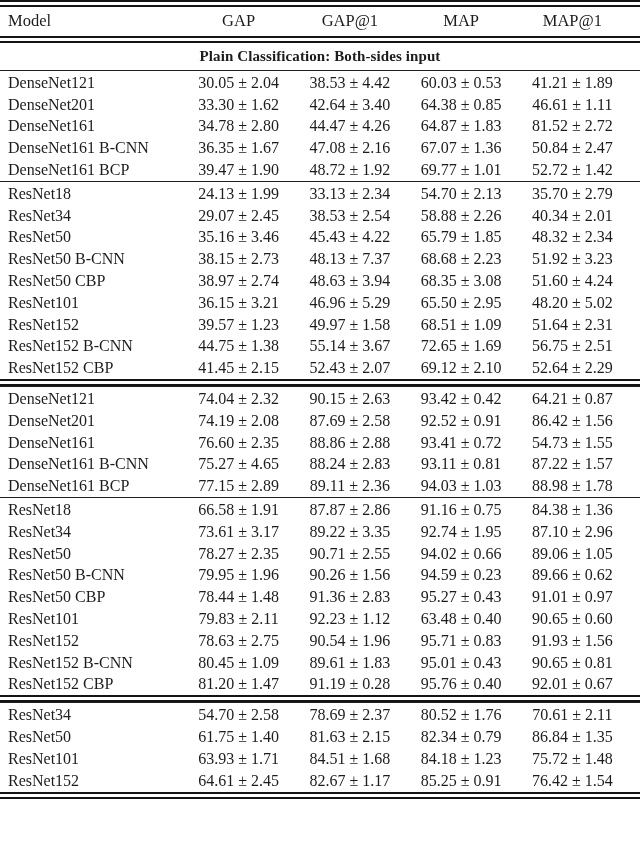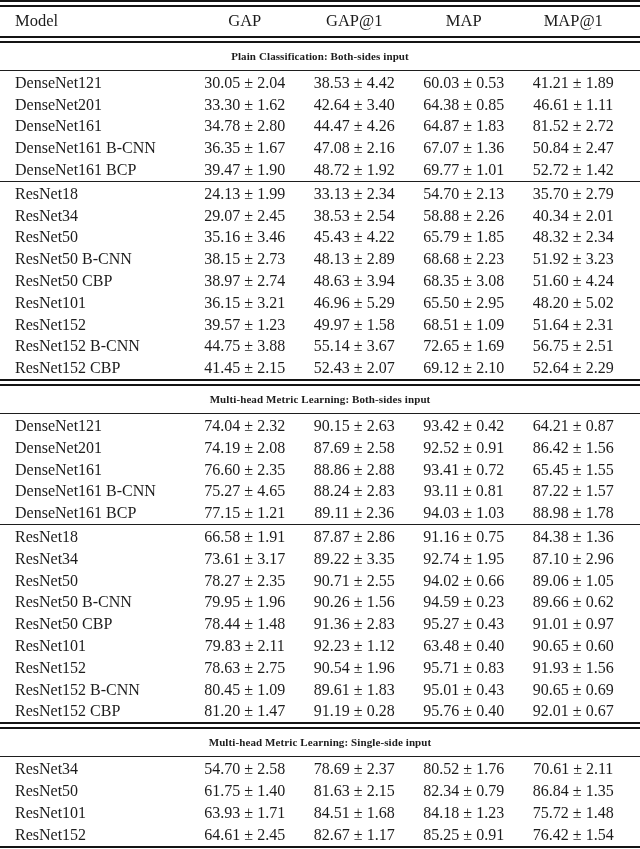--- a/index.html
+++ b/index.html
@@ -32,21 +32,20 @@
   }
   .row {
     display: flex;
     align-items: center;
     box-sizing: border-box;
     padding-left: 8px;
     padding-right: 12px;
     height: 21.8px;
     font-size: 16px;
     line-height: 1;
-    margin-left: 7px;
   }
   .row.header {
     height: 29px;
     font-size: 16.5px;
   }
   .cell {
     white-space: nowrap;
     overflow: visible;
   }
   .cell.model {
@@ -56,21 +55,21 @@
   }
   .cell.num {
     flex: 1 1 0;
     text-align: center;
   }
   .section-title {
     height: 27px;
     line-height: 27px;
     text-align: center;
     font-weight: bold;
-    font-size: 11px;
+    font-size: 15px;
     letter-spacing: 0.1px;
   }
 </style>
 </head>
 <body>
 
 <div class="table">
   <div class="rule double"></div>
   <div class="row header">
     <div class="cell model">Model</div>
@@ -136,21 +135,21 @@
       <div class="row">
         <div class="cell model">ResNet50</div>
         <div class="cell num">35.16 ± 3.46</div>
         <div class="cell num">45.43 ± 4.22</div>
         <div class="cell num">65.79 ± 1.85</div>
         <div class="cell num">48.32 ± 2.34</div>
       </div>
       <div class="row">
         <div class="cell model">ResNet50 B-CNN</div>
         <div class="cell num">38.15 ± 2.73</div>
-        <div class="cell num">48.13 ± 2.89</div>
+        <div class="cell num">48.13 ± 7.37</div>
         <div class="cell num">68.68 ± 2.23</div>
         <div class="cell num">51.92 ± 3.23</div>
       </div>
       <div class="row">
         <div class="cell model">ResNet50 CBP</div>
         <div class="cell num">38.97 ± 2.74</div>
         <div class="cell num">48.63 ± 3.94</div>
         <div class="cell num">68.35 ± 3.08</div>
         <div class="cell num">51.60 ± 4.24</div>
       </div>
@@ -163,66 +162,65 @@
       </div>
       <div class="row">
         <div class="cell model">ResNet152</div>
         <div class="cell num">39.57 ± 1.23</div>
         <div class="cell num">49.97 ± 1.58</div>
         <div class="cell num">68.51 ± 1.09</div>
         <div class="cell num">51.64 ± 2.31</div>
       </div>
       <div class="row">
         <div class="cell model">ResNet152 B-CNN</div>
-        <div class="cell num">44.75 ± 3.88</div>
+        <div class="cell num">44.75 ± 1.38</div>
         <div class="cell num">55.14 ± 3.67</div>
         <div class="cell num">72.65 ± 1.69</div>
         <div class="cell num">56.75 ± 2.51</div>
       </div>
       <div class="row">
         <div class="cell model">ResNet152 CBP</div>
         <div class="cell num">41.45 ± 2.15</div>
         <div class="cell num">52.43 ± 2.07</div>
         <div class="cell num">69.12 ± 2.10</div>
         <div class="cell num">52.64 ± 2.29</div>
       </div>
       <div class="rule double"></div>
-      <div class="section-title">Multi-head Metric Learning: Both-sides input</div>
       <div class="rule single"></div>
       <div class="row">
         <div class="cell model">DenseNet121</div>
         <div class="cell num">74.04 ± 2.32</div>
         <div class="cell num">90.15 ± 2.63</div>
         <div class="cell num">93.42 ± 0.42</div>
         <div class="cell num">64.21 ± 0.87</div>
       </div>
       <div class="row">
         <div class="cell model">DenseNet201</div>
         <div class="cell num">74.19 ± 2.08</div>
         <div class="cell num">87.69 ± 2.58</div>
         <div class="cell num">92.52 ± 0.91</div>
         <div class="cell num">86.42 ± 1.56</div>
       </div>
       <div class="row">
         <div class="cell model">DenseNet161</div>
         <div class="cell num">76.60 ± 2.35</div>
         <div class="cell num">88.86 ± 2.88</div>
         <div class="cell num">93.41 ± 0.72</div>
-        <div class="cell num">65.45 ± 1.55</div>
+        <div class="cell num">54.73 ± 1.55</div>
       </div>
       <div class="row">
         <div class="cell model">DenseNet161 B-CNN</div>
         <div class="cell num">75.27 ± 4.65</div>
         <div class="cell num">88.24 ± 2.83</div>
         <div class="cell num">93.11 ± 0.81</div>
         <div class="cell num">87.22 ± 1.57</div>
       </div>
       <div class="row">
         <div class="cell model">DenseNet161 BCP</div>
-        <div class="cell num">77.15 ± 1.21</div>
+        <div class="cell num">77.15 ± 2.89</div>
         <div class="cell num">89.11 ± 2.36</div>
         <div class="cell num">94.03 ± 1.03</div>
         <div class="cell num">88.98 ± 1.78</div>
       </div>
       <div class="rule single"></div>
       <div class="row">
         <div class="cell model">ResNet18</div>
         <div class="cell num">66.58 ± 1.91</div>
         <div class="cell num">87.87 ± 2.86</div>
         <div class="cell num">91.16 ± 0.75</div>
@@ -268,31 +266,30 @@
         <div class="cell num">78.63 ± 2.75</div>
         <div class="cell num">90.54 ± 1.96</div>
         <div class="cell num">95.71 ± 0.83</div>
         <div class="cell num">91.93 ± 1.56</div>
       </div>
       <div class="row">
         <div class="cell model">ResNet152 B-CNN</div>
         <div class="cell num">80.45 ± 1.09</div>
         <div class="cell num">89.61 ± 1.83</div>
         <div class="cell num">95.01 ± 0.43</div>
-        <div class="cell num">90.65 ± 0.69</div>
+        <div class="cell num">90.65 ± 0.81</div>
       </div>
       <div class="row">
         <div class="cell model">ResNet152 CBP</div>
         <div class="cell num">81.20 ± 1.47</div>
         <div class="cell num">91.19 ± 0.28</div>
         <div class="cell num">95.76 ± 0.40</div>
         <div class="cell num">92.01 ± 0.67</div>
       </div>
       <div class="rule double"></div>
-      <div class="section-title">Multi-head Metric Learning: Single-side input</div>
       <div class="rule single"></div>
       <div class="row">
         <div class="cell model">ResNet34</div>
         <div class="cell num">54.70 ± 2.58</div>
         <div class="cell num">78.69 ± 2.37</div>
         <div class="cell num">80.52 ± 1.76</div>
         <div class="cell num">70.61 ± 2.11</div>
       </div>
       <div class="row">
         <div class="cell model">ResNet50</div>

